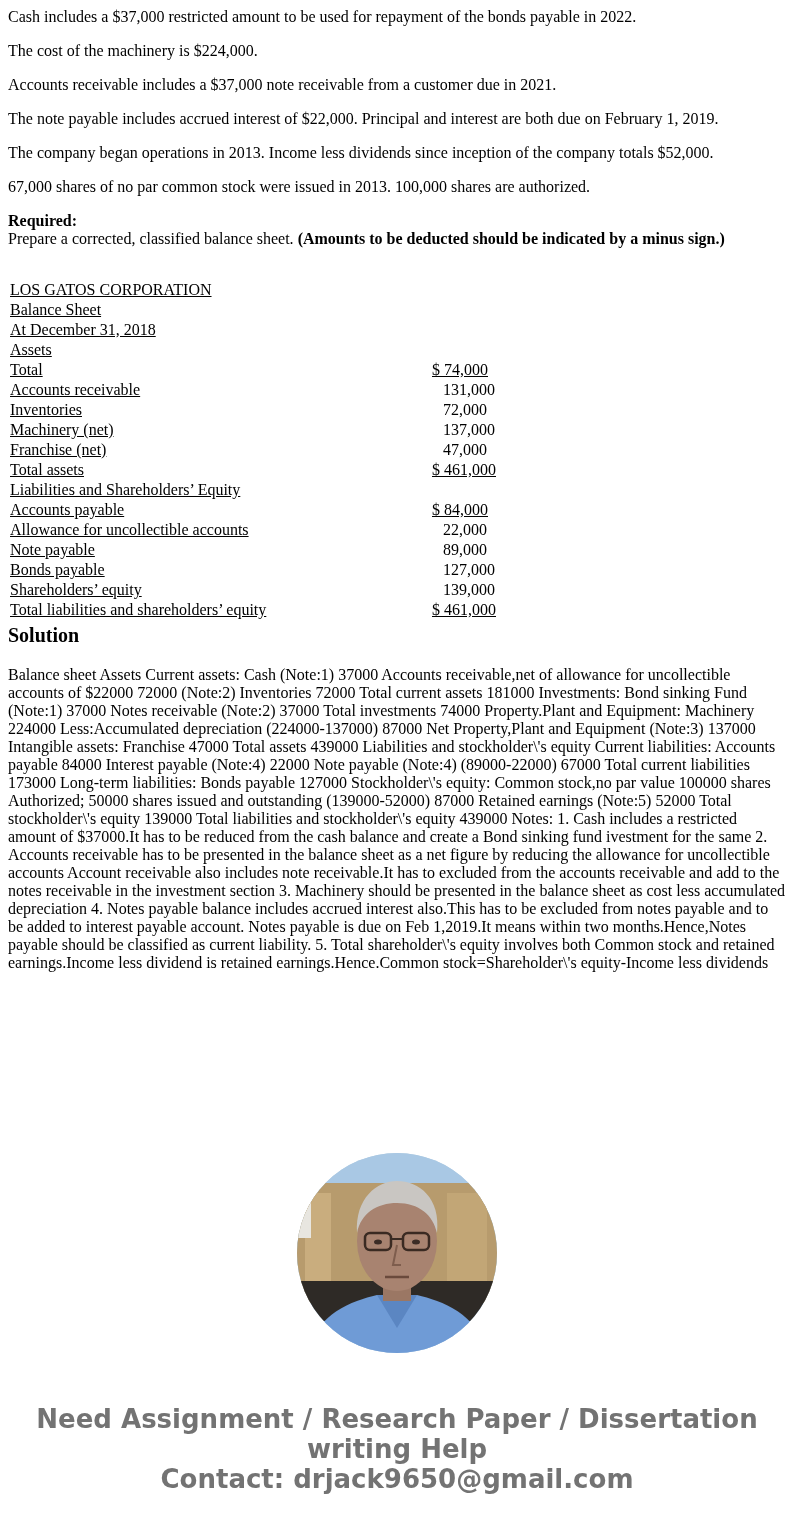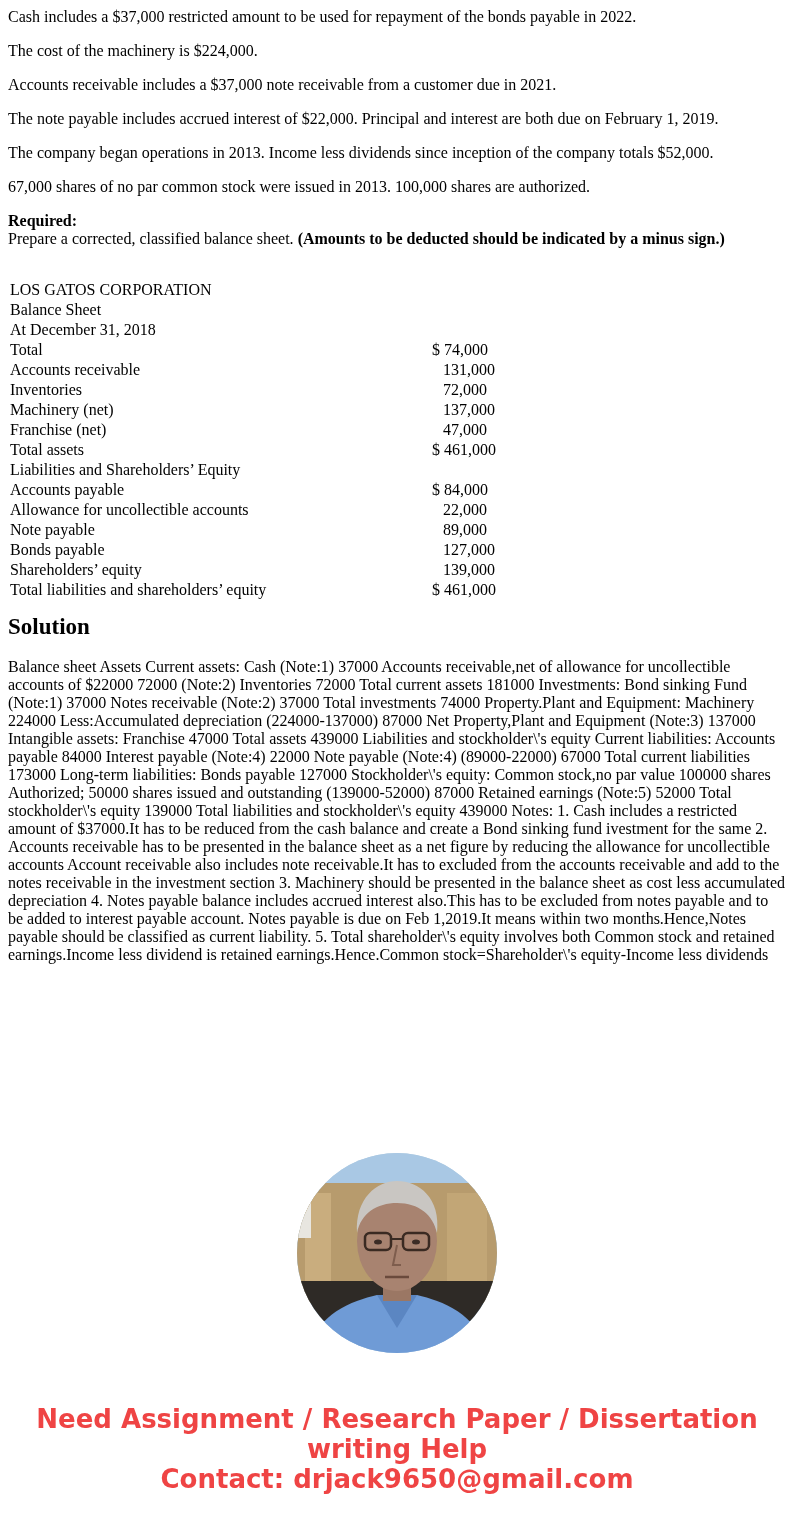--- a/index.html
+++ b/index.html
@@ -18,36 +18,37 @@
     .info-heading { font-weight: bold; margin-bottom: 16px; }
     .info-line { margin-bottom: 16px; }
     .required-label { font-weight: bold; }
     .required-block { margin-bottom: 32px; }
     .required-text b { font-weight: bold; }
 
     table.bs {
       border-collapse: collapse;
       margin-left: 0px;
       margin-bottom: 2px;
+      text-decoration: underline;
     }
     table.bs td {
       padding: 0 2px;
       height: 20px;
       line-height: 20px;
       vertical-align: middle;
       white-space: nowrap;
     }
     td.label-col { width: 418px; }
     td.amount-col { width: 80px; }
     .amt-plain { padding-left: 11px; display: inline-block; text-align: center; }
 
     h3.solution-heading {
-      font-size: 23px;
+      font-size: 20px;
       font-weight: bold;
-      margin: 16px 0 20px 0;
+      margin: 4px 0 20px 0;
       line-height: 22px;
     }
     .solution-text {
       line-height: 18px;
       margin-bottom: 12px;
     }
 
     .avatar-wrap {
       position: absolute;
       left: 297px;
@@ -63,21 +64,21 @@
     .promo {
       position: absolute;
       left: 0;
       top: 1404px;
       width: 794px;
       text-align: center;
       font-family: "DejaVu Sans", sans-serif;
       font-weight: bold;
       font-size: 26px;
       line-height: 30px;
-      color: #ef4444;
+      color: #737373;
     }
   </style>
 </head>
 <body>
 
 <div class="page">
 
 
 
   <p class="info-line">Cash includes a $37,000 restricted amount to be used for repayment of the bonds payable in 2022.</p>
@@ -100,20 +101,24 @@
     </tr>
     <tr>
       <td>Balance Sheet</td>
       <td></td>
     </tr>
     <tr>
       <td>At December 31, 2018</td>
       <td></td>
     </tr>
     <tr>
+      <td>Assets</td>
+      <td></td>
+    </tr>
+    <tr>
       <td>Total</td>
       <td>$ 74,000</td>
     </tr>
     <tr>
       <td>Accounts receivable</td>
       <td><span class="amt-plain">131,000</span></td>
     </tr>
     <tr>
       <td>Inventories</td>
       <td><span class="amt-plain">72,000</span></td>

